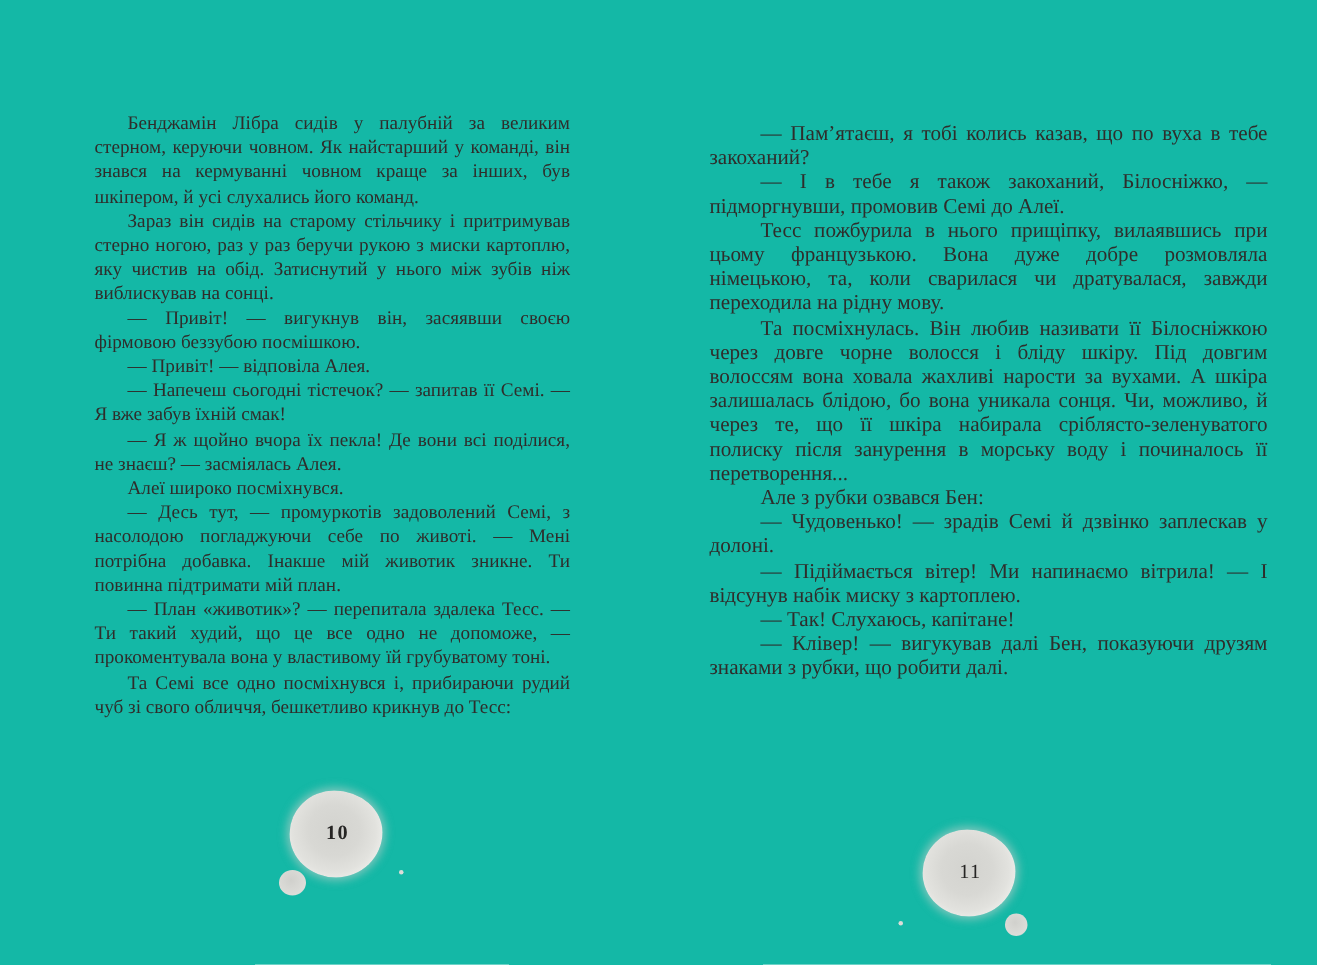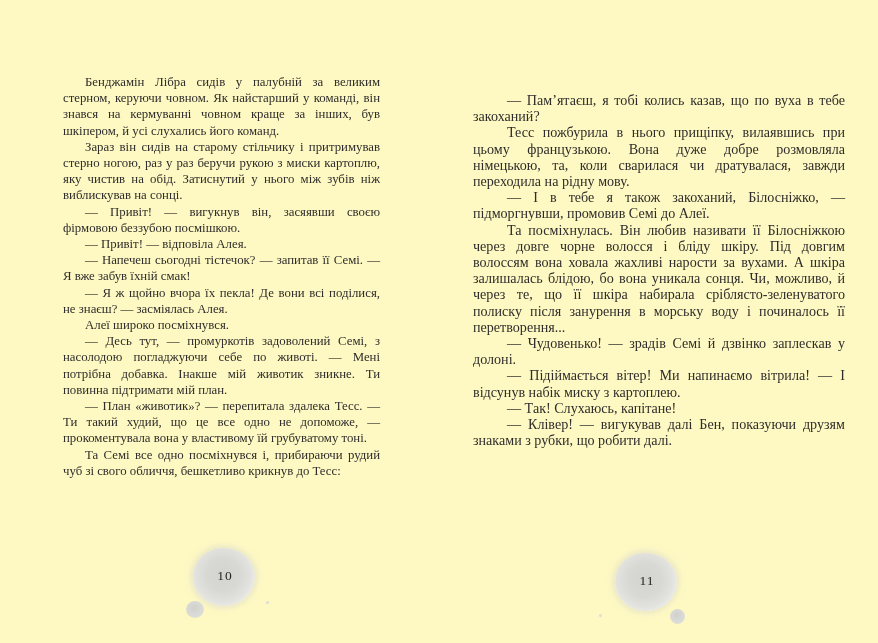--- a/index.html
+++ b/index.html
@@ -11,21 +11,21 @@
     width: 878px;
     height: 643px;
     position: relative;
     overflow: hidden;
     font-family: "Liberation Serif", "DejaVu Serif", serif;
     color: #2f2d2b;
   }
   .spread {
     position: absolute;
     inset: 0;
-    background: #fef9c3;
+    background: #14b8a6;
   }
   .page {
     position: absolute;
     top: 0;
     height: 643px;
   }
   .page-left  { left: 0;   width: 439px; }
   .page-right { left: 439px; width: 439px; }
 
   .text-block {
@@ -35,38 +35,38 @@
   }
   .page-left .text-block {
     left: 63px;
     top: 74px;
     width: 317px;
     font-size: 12.8px;
     line-height: 16.2px;
   }
   .page-right .text-block {
     left: 34px;  
-    top: 92px;
+    top: 81px;
     width: 372px;
     font-size: 14.1px;
     line-height: 16.2px;
   }
   .para {
     margin: 0;
     padding: 0;
   }
   .page-left  .para { text-indent: 22px; }
   .page-right .para { text-indent: 34px; }
 
   .folio {
     position: absolute;
     width: 90px;
     height: 80px;
   }
-  .page-left  .folio { left: 180px; top: 538px; }  
+  .page-left  .folio { left: 180px; top: 517px; font-weight: bold; }  
   .page-right .folio { left: 163px; top: 543px; }  
 
   .splotch {
     position: absolute;
     left: 13px;
     top: 10px;
     width: 62px;
     height: 58px;
     border-radius: 48% 52% 50% 50% / 50% 48% 52% 50%;
     background: radial-gradient(circle at 48% 46%,
@@ -128,23 +128,24 @@
       </div>
     <div class="folio">
       <div class="splotch"></div>
       <div class="folio-number">10</div>
     </div>
   </div>
 
   <div class="page page-right">
     <div class="text-block">
         <p class="para">— Пам’ятаєш, я тобі колись казав, що по вуха в тебе закоханий?</p>
+        <p class="para">— І в тебе я також закоханий, Білосніжко, — підморгнувши, промовив Семі до Алеї.</p>
         <p class="para">Тесс пожбурила в нього прищіпку, вилаявшись при цьому французькою. Вона дуже добре розмовляла німецькою, та, коли сварилася чи дратувалася, завжди переходила на рідну мову.</p>
-        <p class="para">— І в тебе я також закоханий, Білосніжко, — підморгнувши, промовив Семі до Алеї.</p>
         <p class="para">Та посміхнулась. Він любив називати її Білосніжкою через довге чорне волосся і бліду шкіру. Під довгим волоссям вона ховала жахливі нарости за вухами. А шкіра залишалась блідою, бо вона уникала сонця. Чи, можливо, й через те, що її шкіра набирала сріблясто-зеленуватого полиску після занурення в морську воду і починалось її перетворення...</p>
+        <p class="para">Але з рубки озвався Бен:</p>
         <p class="para">— Чудовенько! — зрадів Семі й дзвінко заплескав у долоні.</p>
         <p class="para">— Підіймається вітер! Ми напинаємо вітрила! — І відсунув набік миску з картоплею.</p>
         <p class="para">— Так! Слухаюсь, капітане!</p>
         <p class="para">— Клівер! — вигукував далі Бен, показуючи друзям знаками з рубки, що робити далі.</p>
       </div>
     <div class="folio">
       <div class="splotch"></div>
       <div class="folio-number">11</div>
     </div>
   </div>

